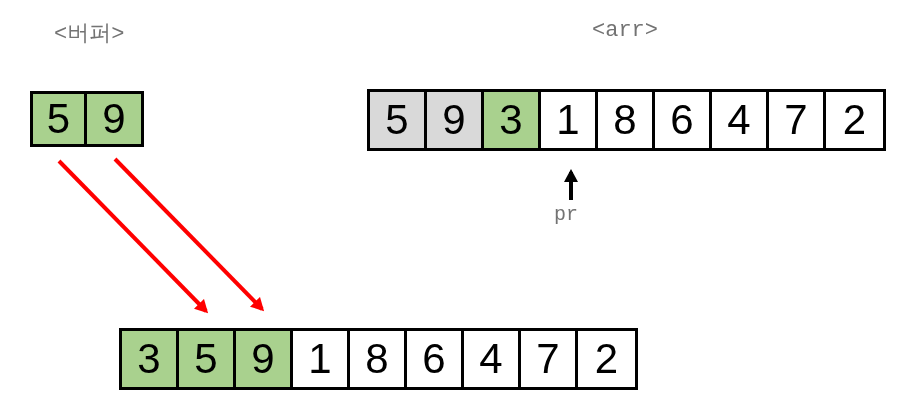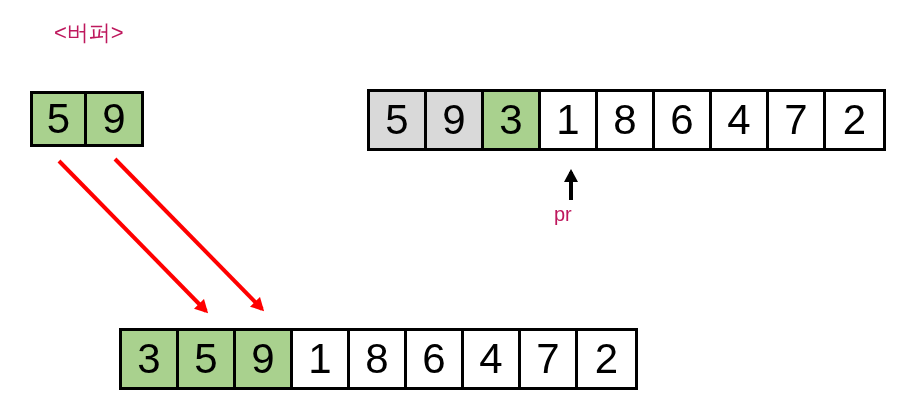--- a/index.html
+++ b/index.html
@@ -6,23 +6,23 @@
   .canvas {
     position: relative;
     width: 908px;
     height: 410px;
     background: #ffffff;
     overflow: hidden;
     font-family: "Liberation Sans", sans-serif;
   }
   .label {
     position: absolute;
-    font-family: Liberation Sans, sans-serif;
+    font-family: Liberation Mono, monospace;
     font-size: 22px;
-    color: #be185d;
+    color: #737373;
     white-space: nowrap;
   }
   .buffer-label { left: 54px; top: 18px; }
   .arr-label   { left: 592px; top: 18px; }
   .pr-label    { left: 554px; top: 203px; width: 36px; font-size: 20px; }
 
   .cell-row {
     position: absolute;
     display: flex;
     border: 3px solid #000000;
@@ -57,20 +57,21 @@
     width: 908px; height: 410px;
     pointer-events: none;
   }
 </style>
 </head>
 <body>
 
 <div class="canvas">
 
   <div class="label buffer-label">&lt;버퍼&gt;</div>
+  <div class="label arr-label">&lt;arr&gt;</div>
 
   <div class="cell-row buffer-row">
     <div class="cell" data-fill="green">5</div>
     <div class="cell" data-fill="green">9</div>
   </div>
 
   <div class="cell-row arr-row">
     <div class="cell" data-fill="gray">5</div>
     <div class="cell" data-fill="gray">9</div>
     <div class="cell" data-fill="green">3</div>

